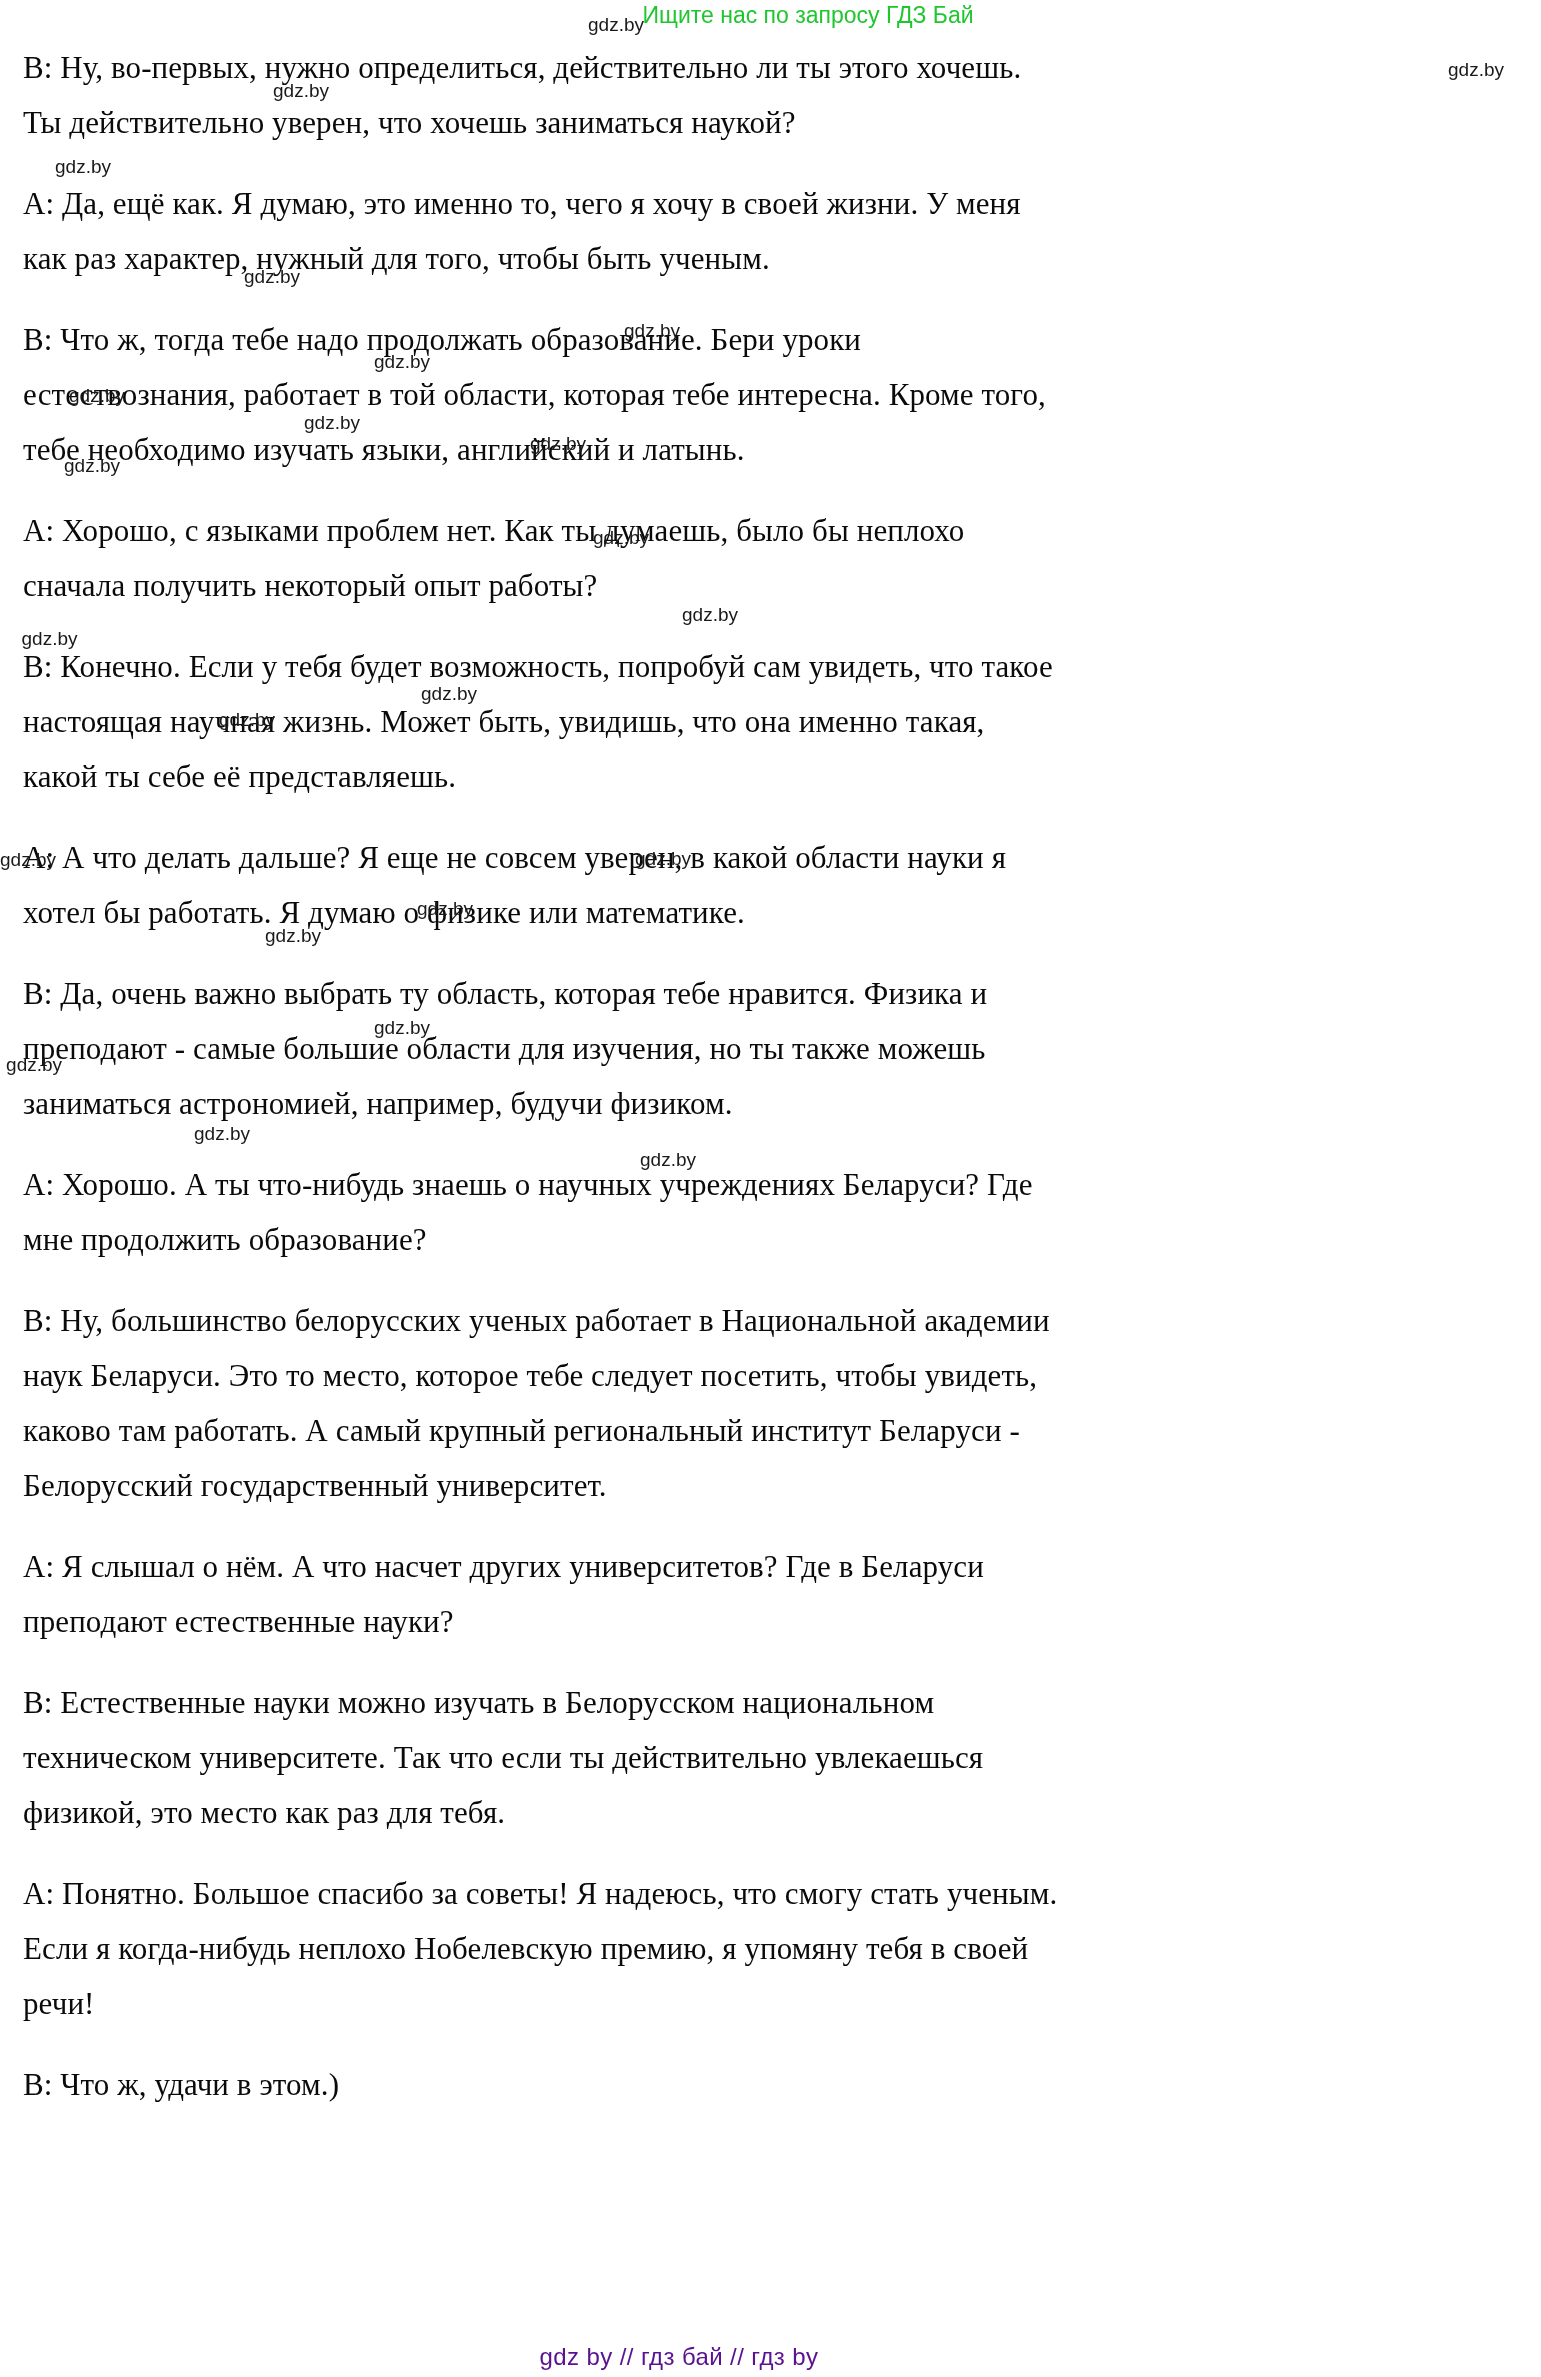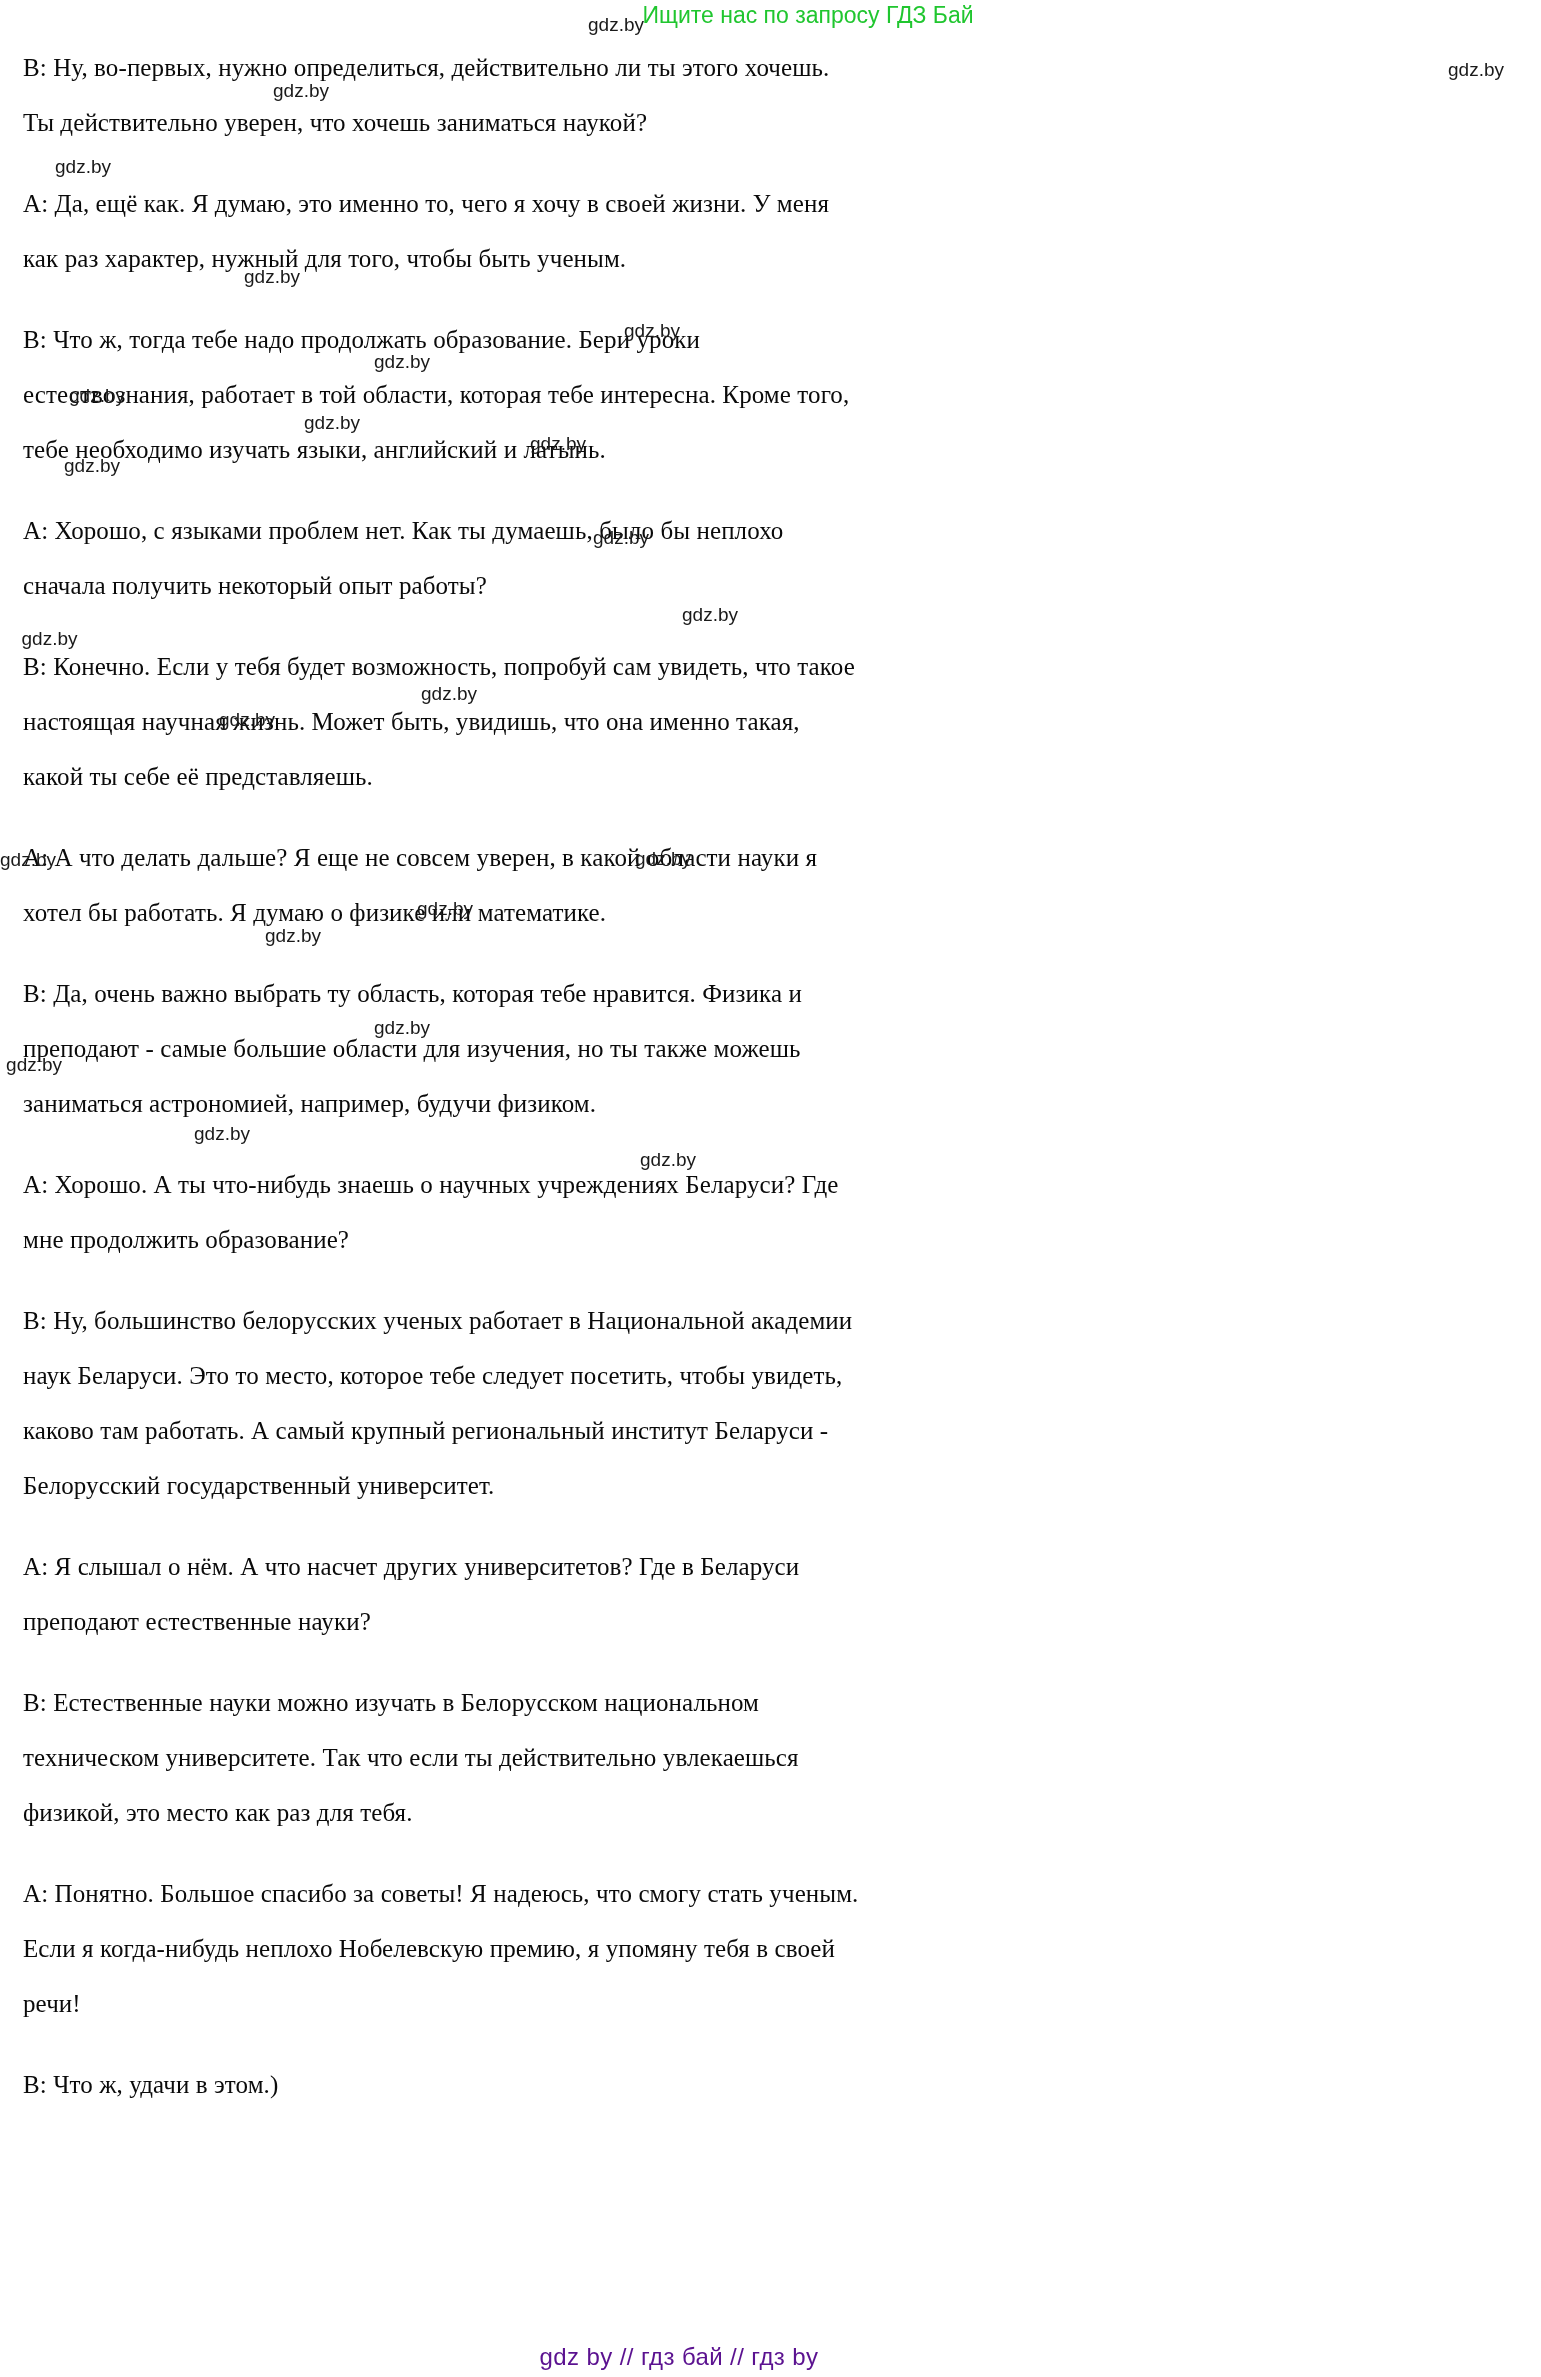--- a/index.html
+++ b/index.html
@@ -49,21 +49,21 @@
     left: 23px;
     width: 1494px;
   }
 
   .dialogue-turn {
     margin: 0 0 26px 0;
   }
 
   .dialogue-line {
     font-family: "Liberation Serif", "DejaVu Serif", serif;
-    font-size: 25px;
+    font-size: 31px;
     line-height: 55px;
     color: #0a0a0a;
     white-space: nowrap;
     letter-spacing: 0.1px;
   }
 
   
   .watermark {
     position: absolute;
     font-family: "Liberation Sans", "DejaVu Sans", sans-serif;

